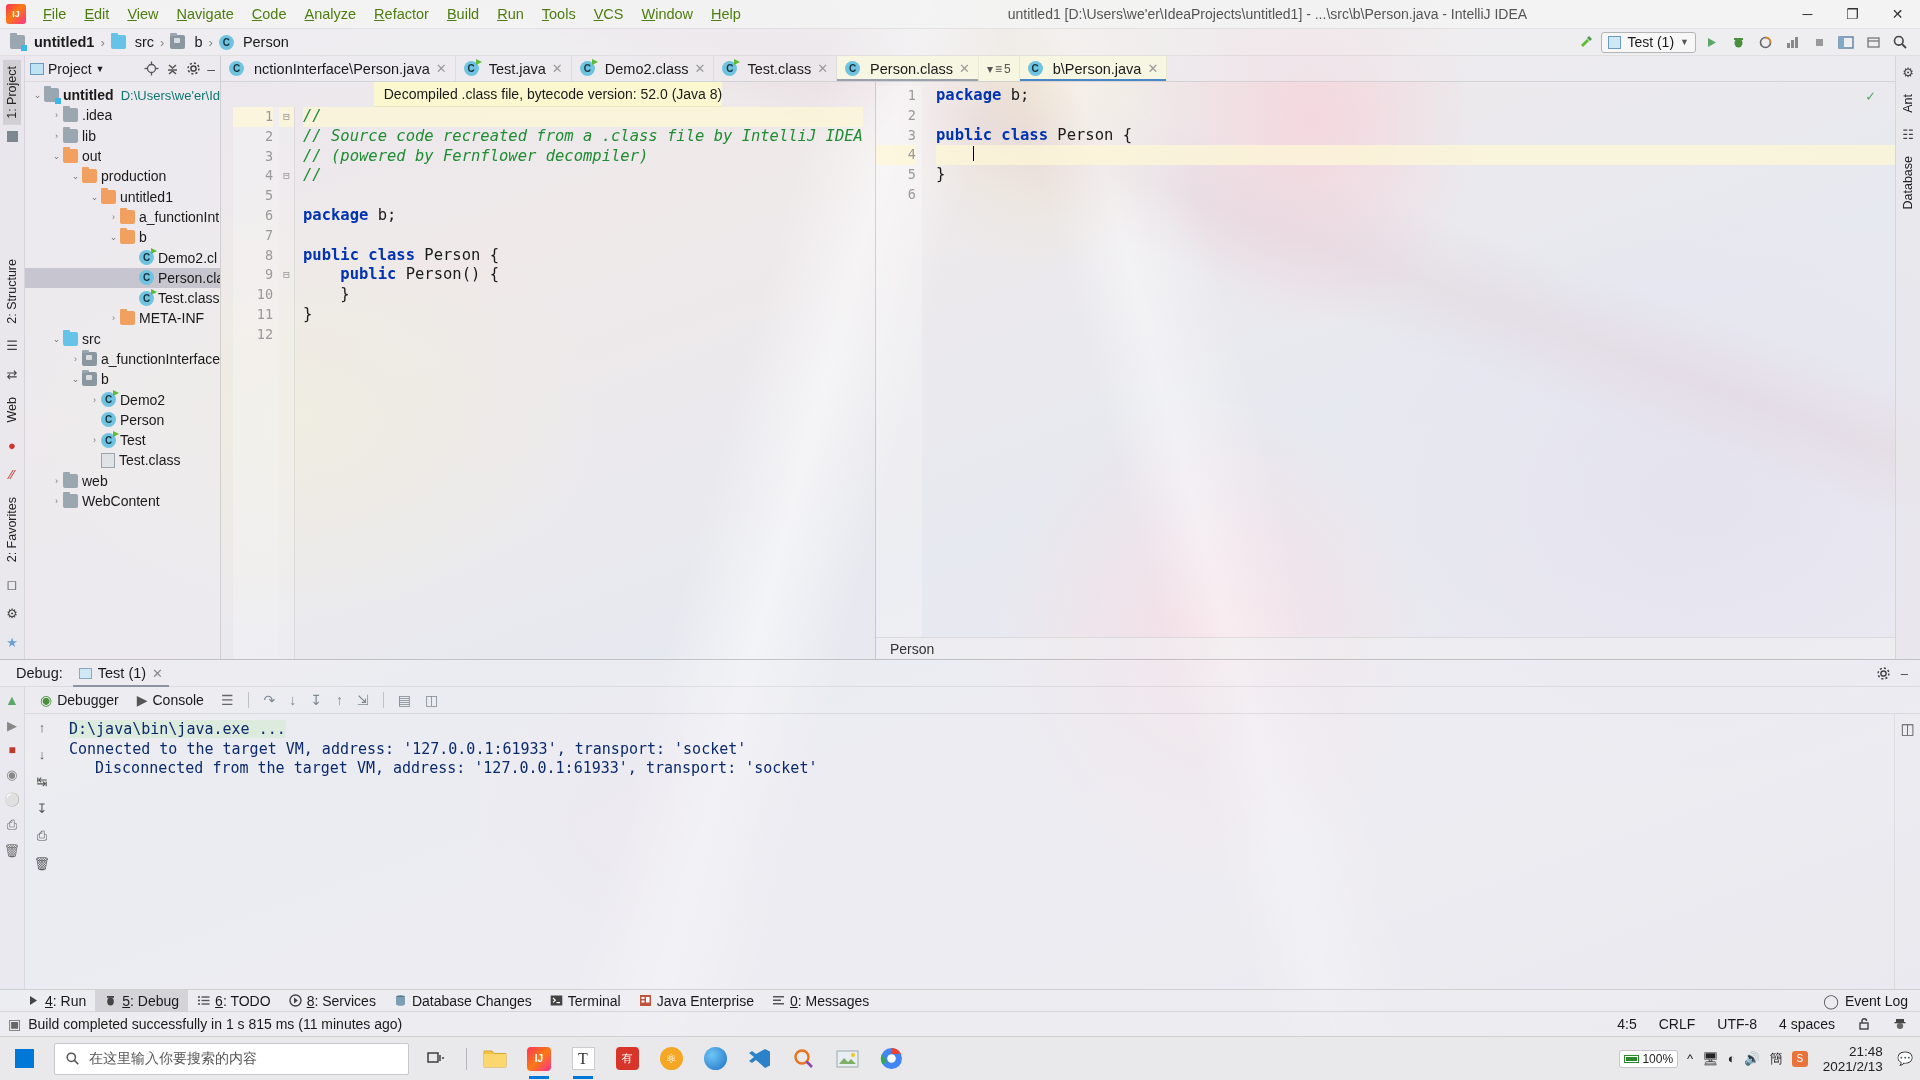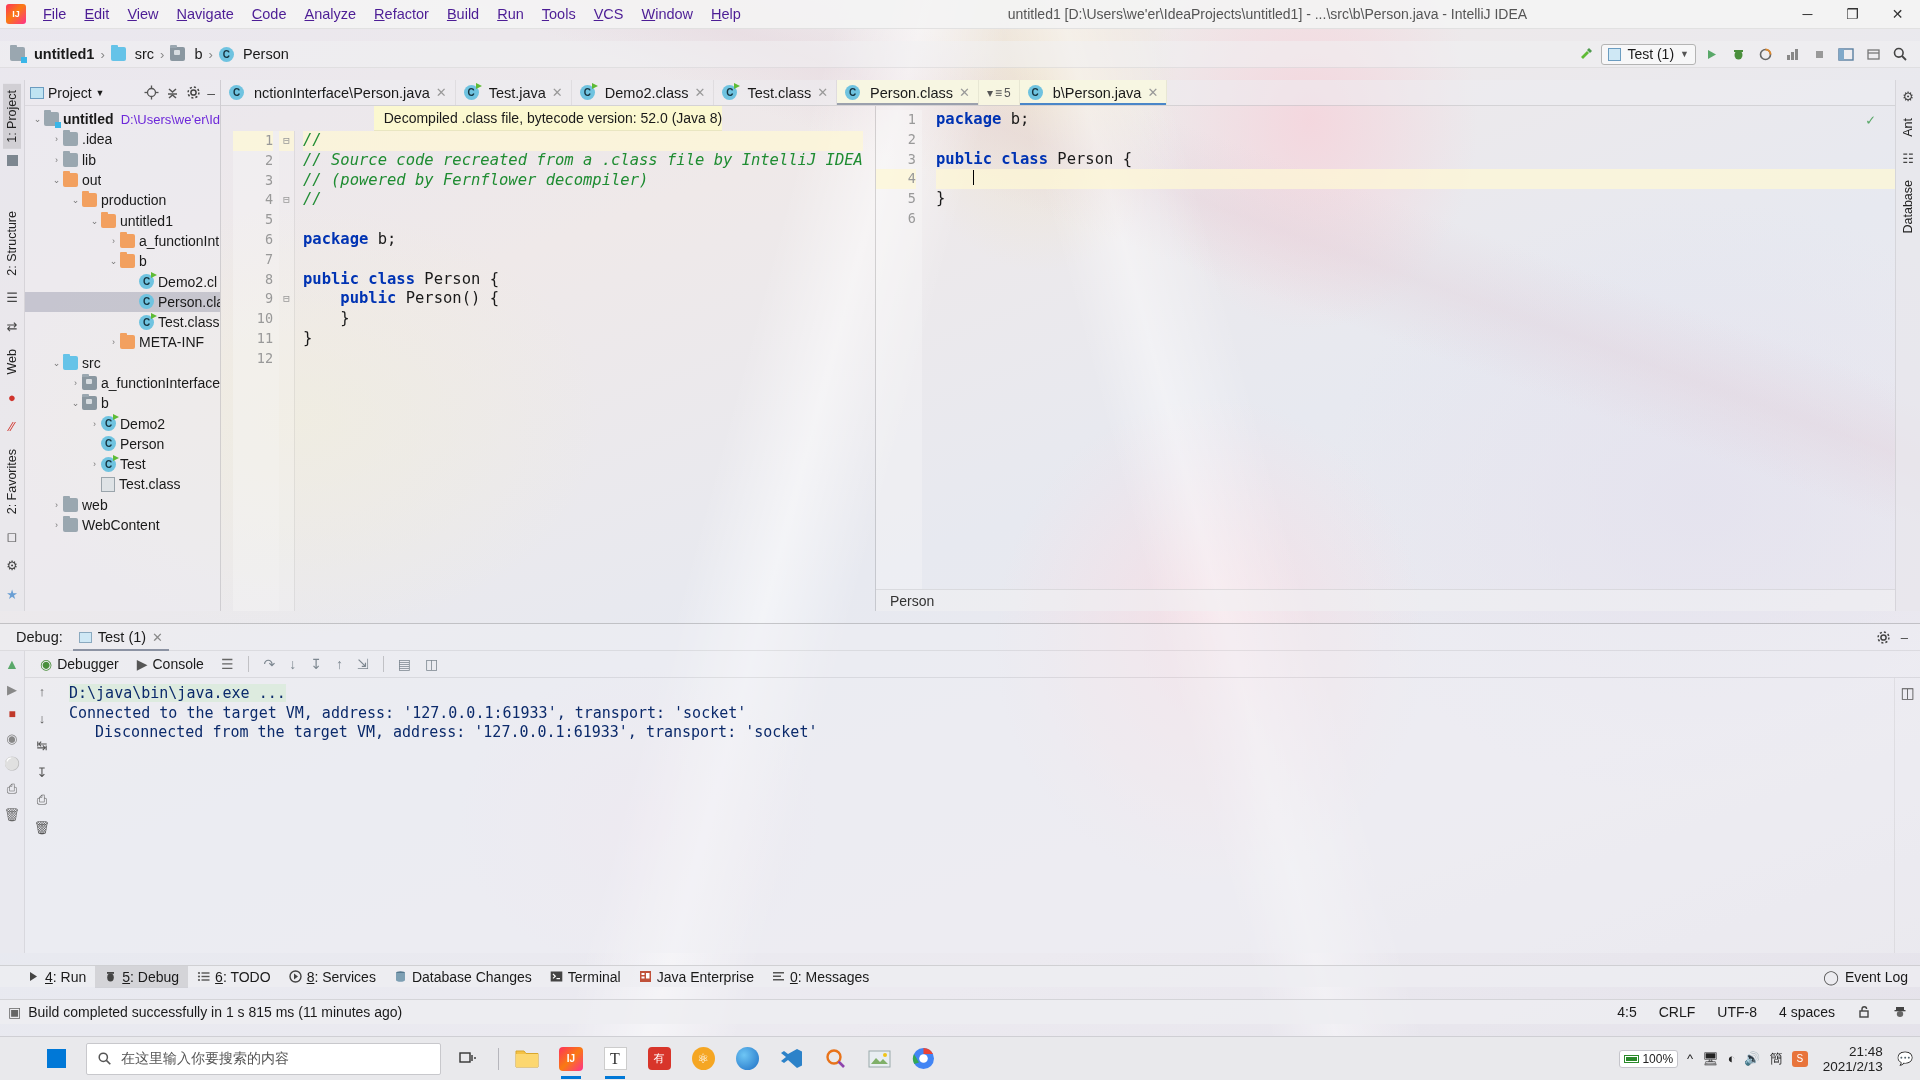--- a/index.html
+++ b/index.html
@@ -23,33 +23,33 @@
       radial-gradient(ellipse 500px 400px at 1700px 500px, rgba(228,226,238,.85), rgba(228,226,238,0) 75%),
       linear-gradient(160deg,#e9e7ef 0%,#efe9e9 25%,#e7e9f0 50%,#eceaf0 75%,#e4e2ea 100%);
   }
   #wallpaper:after{
     content:""; position:absolute; inset:0;
     background:
       linear-gradient(105deg, rgba(255,255,255,0) 38%, rgba(255,255,255,.5) 42%, rgba(255,255,255,0) 46%),
       linear-gradient(75deg, rgba(255,255,255,0) 58%, rgba(255,255,255,.4) 61%, rgba(255,255,255,0) 65%),
       linear-gradient(20deg, rgba(220,200,210,0) 70%, rgba(225,205,215,.35) 74%, rgba(220,200,210,0) 78%);
   }
-  #app { position:absolute; inset:0; z-index:1; display:flex; flex-direction:column;gap:12px; }
+  #app { position:absolute; inset:0; z-index:1; display:flex; flex-direction:column; }
 
   
   #titlebar{
     height:29px; display:flex; align-items:center;
     background:rgba(243,243,243,.92);
     border-bottom:1px solid rgba(0,0,0,.07);
     padding-left:6px; font-size:14.5px;
   }
   #app-logo{ width:20px;height:20px;border-radius:3px;
     background:linear-gradient(135deg,#fe315d 0%,#f97a12 45%,#ff318c 100%);
     display:flex;align-items:center;justify-content:center;color:#fff;font-size:9px;font-weight:bold;margin-right:8px;}
-  .menu-item{ padding:2px 9px; cursor:default; white-space:nowrap; color:#4c1d95;}
+  .menu-item{ padding:2px 9px; cursor:default; white-space:nowrap; color:#4d7c0f;}
   .menu-item u{ text-decoration:underline; }
   #win-title{ flex:1; text-align:center; color:#555; font-size:14px; white-space:nowrap; overflow:hidden;}
   .wbtn{ width:45px;height:29px;display:flex;align-items:center;justify-content:center;font-size:14px;color:#333;}
 
   
   #navbar{
     height:27px; display:flex; align-items:center; padding-left:6px;
     background:rgba(240,240,242,.55);
     border-bottom:1px solid rgba(0,0,0,.06);
     font-size:14.5px;
@@ -94,21 +94,21 @@
   .fold.mod:after{content:"";position:absolute;right:-2px;bottom:-2px;width:6px;height:6px;background:#3ab6e8;}
   .fold.srcmark{background:#8a97a0;}
   .fold.srcmark:after{content:"";position:absolute;left:4px;top:3px;width:6px;height:5px;background:#d8dde1;border-radius:1px;}
   .cls{ width:15px;height:15px;border-radius:50%;background:#6fc3e0;color:#16333f;
         font-size:10px;display:flex;align-items:center;justify-content:center;font-weight:bold;
         margin-right:4px;flex:none;position:relative;}
   .cls.run:after{content:"";position:absolute;right:-3px;top:-2px;border-left:6px solid #5fbb35;
         border-top:3.5px solid transparent;border-bottom:3.5px solid transparent;}
   .txtfile{width:14px;height:15px;margin-right:4px;flex:none;background:#dfe3e6;border:1px solid #9aa4ab;}
   .lbl{ overflow:hidden; text-overflow:clip; }
-  .dim{ color:#6d28d9; margin-left:7px; font-size:13px;}
+  .dim{ color:#0f766e; margin-left:7px; font-size:13px;}
 
   
   #editors{ flex:1; display:flex; flex-direction:column; min-width:0; }
   #tabbar{ height:26px; display:flex; align-items:stretch; background:rgba(238,237,241,.5);
      border-bottom:1px solid rgba(0,0,0,.10); font-size:14.5px;}
   .tab{ display:flex;align-items:center;gap:6px;padding:0 8px; position:relative;
      border-right:1px solid rgba(0,0,0,.06); white-space:nowrap; }
   .tab.active{ background:rgba(247,246,225,.92); }
   .tab.active.blue:after{content:"";position:absolute;left:0;right:0;bottom:0;height:2.5px;background:#4a86c8;}
   .tab.active.grey:after{content:"";position:absolute;left:0;right:0;bottom:0;height:2.5px;background:#9ba0ad;}
@@ -172,21 +172,21 @@
   #twbar-right{margin-left:auto;display:flex;align-items:center;gap:6px;padding-right:12px;}
 
   
   #statusbar{ height:25px;display:flex;align-items:center;font-size:14px;
      background:rgba(238,237,241,.80); border-top:1px solid rgba(0,0,0,.10); padding-left:8px;}
   #statusbar .right{margin-left:auto;display:flex;align-items:center;gap:16px;padding-right:10px;}
   .sb-i{padding:1px 3px;}
 
   
   #taskbar{ height:44px; background:#e9e9ec; display:flex;align-items:center;
-     border-top:1px solid #cfcfd4;padding-left:32px; }
+     border-top:1px solid #cfcfd4; }
   #startbtn{width:48px;height:44px;display:flex;align-items:center;justify-content:center;}
   #startbtn .w{width:19px;height:19px;background:#0078d7;
      display:grid;grid-template-columns:1fr 1fr;grid-template-rows:1fr 1fr;gap:2px;}
   #startbtn .w i{background:#0078d7;}
   #searchbox{ width:355px;height:32px;background:#fff;border:1px solid #c8c8cc;border-radius:2px;
      display:flex;align-items:center;gap:9px;padding:0 10px;margin:0 6px;font-size:14px;color:#555;}
   .tbicon{ width:44px;height:44px;display:flex;align-items:center;justify-content:center;position:relative;}
   .tbicon.open:after{content:"";position:absolute;bottom:2px;left:12px;right:12px;height:2.5px;background:#0078d7;}
   #tray{ margin-left:auto;display:flex;align-items:center;gap:9px;padding-right:6px;font-size:13px;color:#222;}
   #clock{ text-align:right;line-height:15px;font-size:13.5px;padding:0 6px;}

